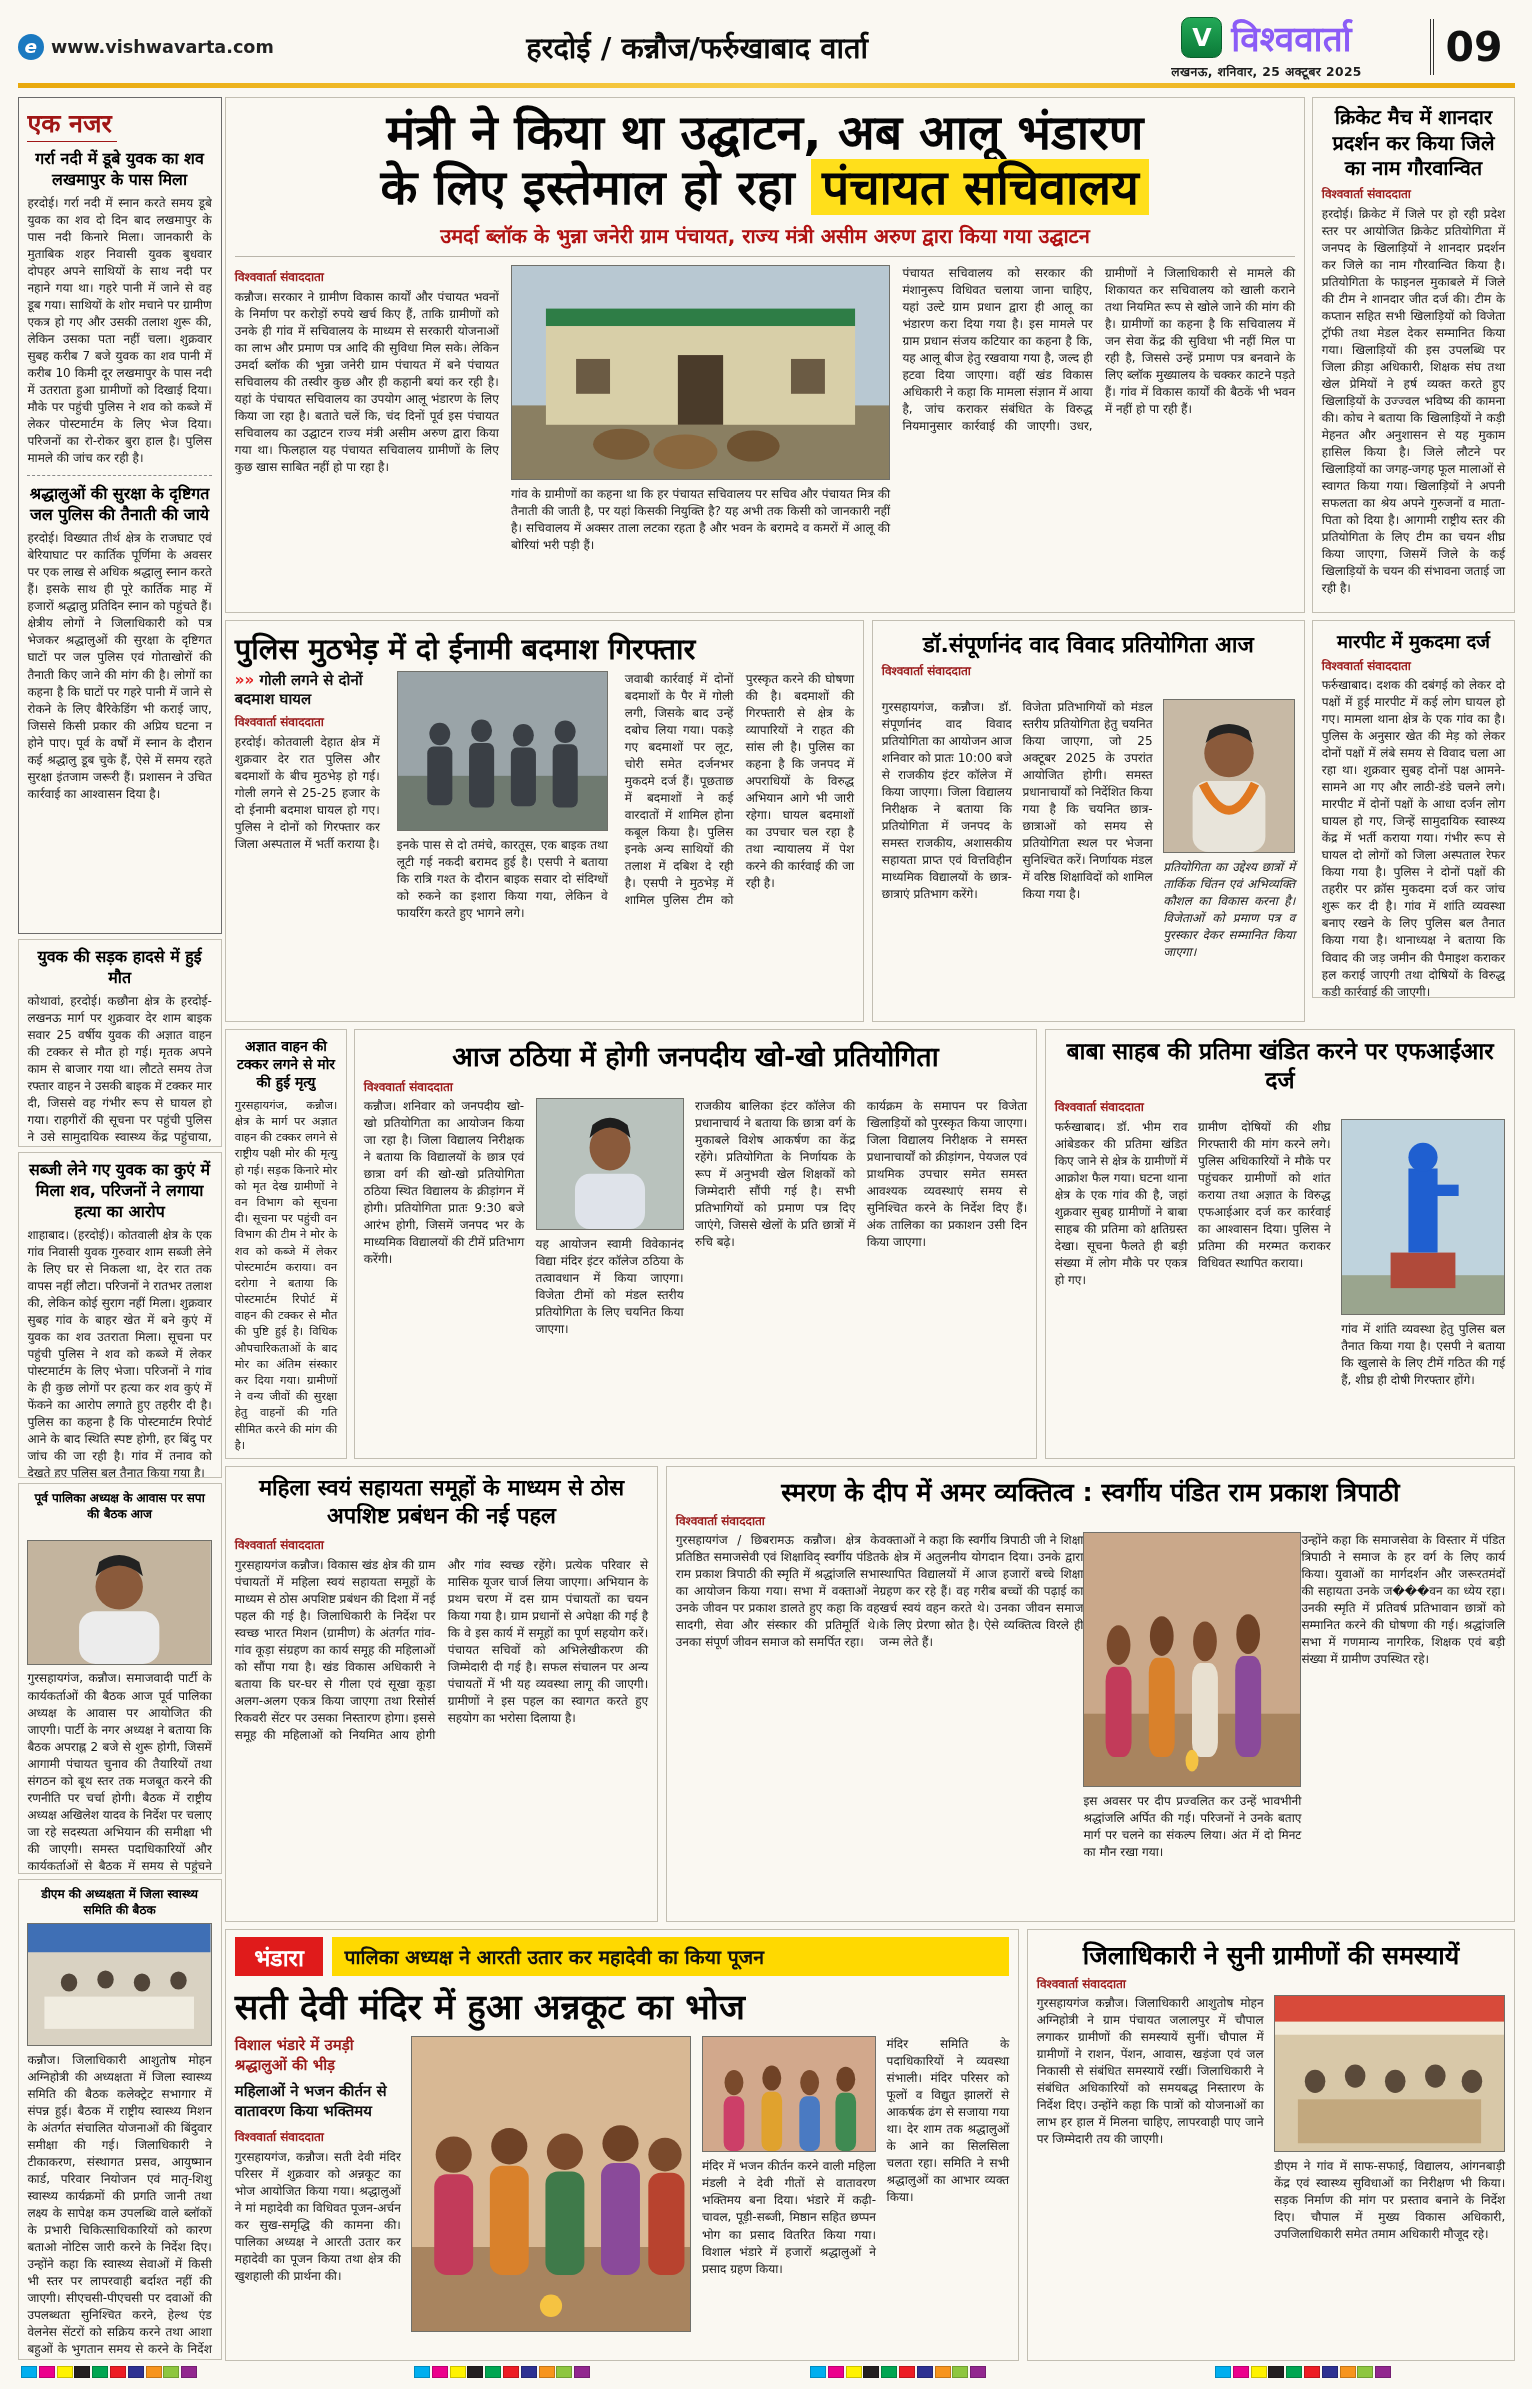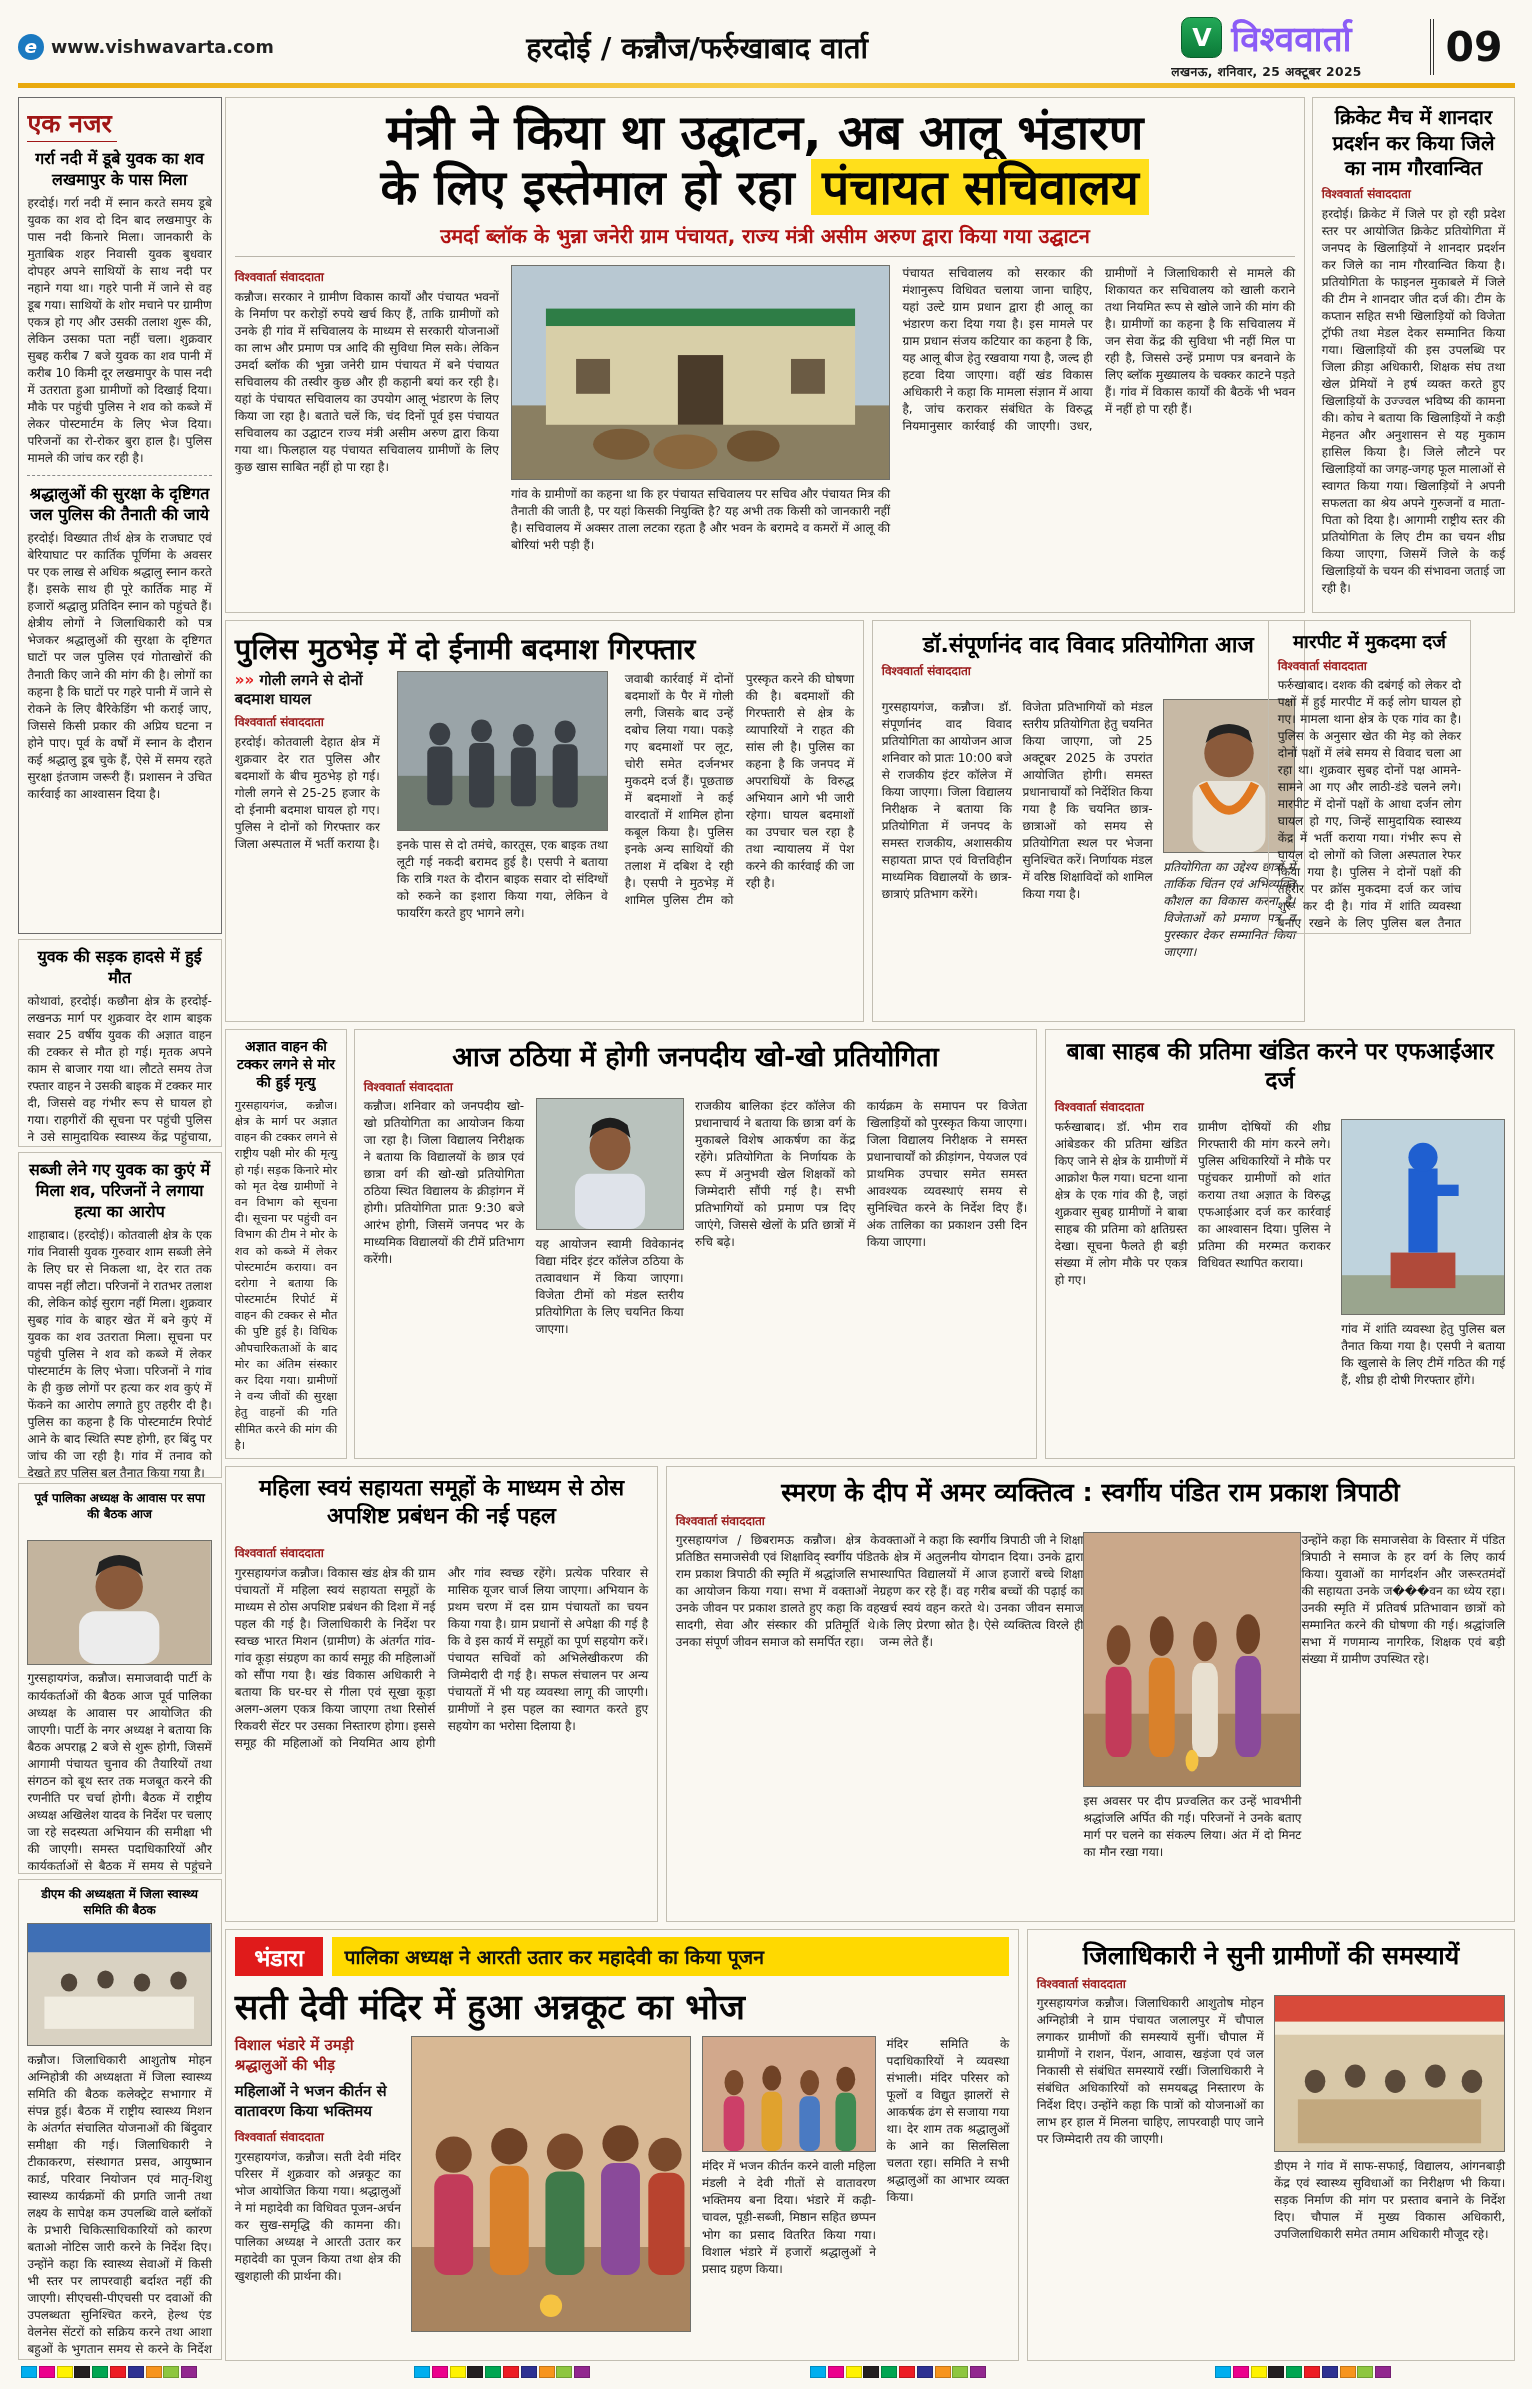--- a/index.html
+++ b/index.html
@@ -200,21 +200,21 @@
             <path d="M32 34 q18 -16 36 0 l-3 -10 q-15 -10 -30 0 z" fill="#222"></path>
             <rect x="22" y="64" width="56" height="56" rx="12" fill="#e8e4da"></rect>
             <path d="M30 66 q20 42 40 0" stroke="#e07820" stroke-width="7" fill="none"></path>
           </svg>
         </div>
         <p class="body-text" style="margin-top:6.2px;">प्रतियोगिता का उद्देश्य छात्रों में तार्किक चिंतन एवं अभिव्यक्ति कौशल का विकास करना है। विजेताओं को प्रमाण पत्र व पुरस्कार देकर सम्मानित किया जाएगा।</p>
       </div>
     </div>
   </section>
 
-  <section class="blk" style="left:1268px;top:620px;width:203px;height:314px;">
+  <section class="blk" style="left:1312px;top:620px;width:203px;height:378px;">
     <h2 class="hl-c" style="font-size:18.5px;margin-bottom:2.6px;">मारपीट में मुकदमा दर्ज</h2>
     <div class="byline">विश्ववार्ता संवाददाता</div>
     <p class="body-text">फर्रुखाबाद। दशक की दबंगई को लेकर दो पक्षों में हुई मारपीट में कई लोग घायल हो गए। मामला थाना क्षेत्र के एक गांव का है। पुलिस के अनुसार खेत की मेड़ को लेकर दोनों पक्षों में लंबे समय से विवाद चला आ रहा था। शुक्रवार सुबह दोनों पक्ष आमने-सामने आ गए और लाठी-डंडे चलने लगे। मारपीट में दोनों पक्षों के आधा दर्जन लोग घायल हो गए, जिन्हें सामुदायिक स्वास्थ्य केंद्र में भर्ती कराया गया। गंभीर रूप से घायल दो लोगों को जिला अस्पताल रेफर किया गया है। पुलिस ने दोनों पक्षों की तहरीर पर क्रॉस मुकदमा दर्ज कर जांच शुरू कर दी है। गांव में शांति व्यवस्था बनाए रखने के लिए पुलिस बल तैनात किया गया है। थानाध्यक्ष ने बताया कि विवाद की जड़ जमीन की पैमाइश कराकर हल कराई जाएगी तथा दोषियों के विरुद्ध कड़ी कार्रवाई की जाएगी।</p>
   </section>
 
   <section class="blk" style="left:225px;top:1029px;width:122px;height:430px;">
     <h3 class="hl-c" style="font-size:14px;line-height:1.3;margin-bottom:5.3px;">अज्ञात वाहन की टक्कर लगने से मोर की हुई मृत्यु</h3>
     <p class="body-text" style="font-size:11.4px;">गुरसहायगंज, कन्नौज। क्षेत्र के मार्ग पर अज्ञात वाहन की टक्कर लगने से राष्ट्रीय पक्षी मोर की मृत्यु हो गई। सड़क किनारे मोर को मृत देख ग्रामीणों ने वन विभाग को सूचना दी। सूचना पर पहुंची वन विभाग की टीम ने मोर के शव को कब्जे में लेकर पोस्टमार्टम कराया। वन दरोगा ने बताया कि पोस्टमार्टम रिपोर्ट में वाहन की टक्कर से मौत की पुष्टि हुई है। विधिक औपचारिकताओं के बाद मोर का अंतिम संस्कार कर दिया गया। ग्रामीणों ने वन्य जीवों की सुरक्षा हेतु वाहनों की गति सीमित करने की मांग की है।</p>
   </section>
 
@@ -255,21 +255,21 @@
             <circle cx="50" cy="23" r="9" fill="#1f5fd0"></circle>
             <rect x="57" y="40" width="15" height="7" fill="#1f5fd0"></rect>
           </svg>
         </div>
         <p class="body-text" style="margin-top:6.2px;">गांव में शांति व्यवस्था हेतु पुलिस बल तैनात किया गया है। एसपी ने बताया कि खुलासे के लिए टीमें गठित की गई हैं, शीघ्र ही दोषी गिरफ्तार होंगे।</p>
       </div>
     </div>
   </section>
 
   <section class="blk" style="left:225px;top:1466px;width:433px;height:456px;">
-    <h2 class="hl-c" style="font-size:22px;line-height:1.28;margin-bottom:14px;">महिला स्वयं सहायता समूहों के माध्यम से ठोस अपशिष्ट प्रबंधन की नई पहल</h2>
+    <h2 class="hl-c" style="font-size:22px;line-height:1.28;margin-bottom:6px;">महिला स्वयं सहायता समूहों के माध्यम से ठोस अपशिष्ट प्रबंधन की नई पहल</h2>
     <div class="byline">विश्ववार्ता संवाददाता</div>
     <div class="cols2" style="height:335px;">
       <p class="body-text">गुरसहायगंज कन्नौज। विकास खंड क्षेत्र की ग्राम पंचायतों में महिला स्वयं सहायता समूहों के माध्यम से ठोस अपशिष्ट प्रबंधन की दिशा में नई पहल की गई है। जिलाधिकारी के निर्देश पर स्वच्छ भारत मिशन (ग्रामीण) के अंतर्गत गांव-गांव कूड़ा संग्रहण का कार्य समूह की महिलाओं को सौंपा गया है। खंड विकास अधिकारी ने बताया कि घर-घर से गीला एवं सूखा कूड़ा अलग-अलग एकत्र किया जाएगा तथा रिसोर्स रिकवरी सेंटर पर उसका निस्तारण होगा। इससे समूह की महिलाओं को नियमित आय होगी और गांव स्वच्छ रहेंगे। प्रत्येक परिवार से मासिक यूजर चार्ज लिया जाएगा। अभियान के प्रथम चरण में दस ग्राम पंचायतों का चयन किया गया है। ग्राम प्रधानों से अपेक्षा की गई है कि वे इस कार्य में समूहों का पूर्ण सहयोग करें। पंचायत सचिवों को अभिलेखीकरण की जिम्मेदारी दी गई है। सफल संचालन पर अन्य पंचायतों में भी यह व्यवस्था लागू की जाएगी। ग्रामीणों ने इस पहल का स्वागत करते हुए सहयोग का भरोसा दिलाया है।</p>
     </div>
   </section>
 
   <section class="blk" style="left:666px;top:1466px;width:849px;height:456px;">
     <h2 class="hl-c" style="font-size:25.5px;margin-bottom:2.6px;">स्मरण के दीप में अमर व्यक्तित्व : स्वर्गीय पंडित राम प्रकाश त्रिपाठी</h2>
     <div class="byline">विश्ववार्ता संवाददाता</div>
     <div style="display:flex;gap:0;height:365px;">

